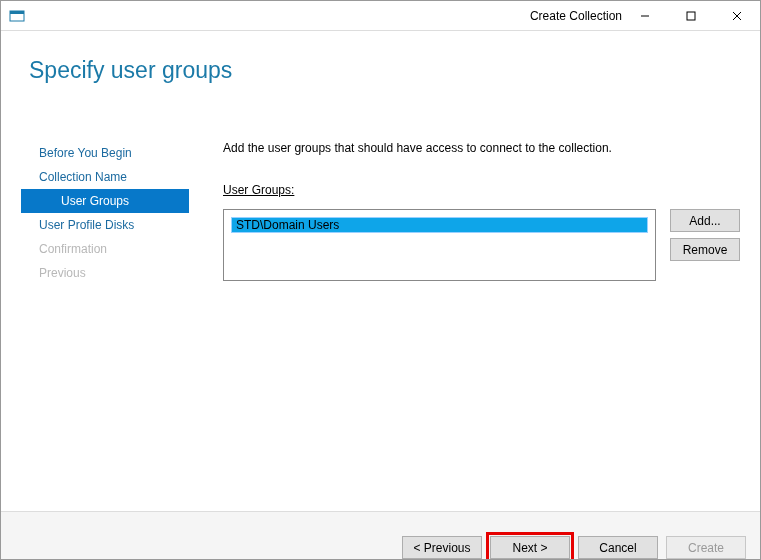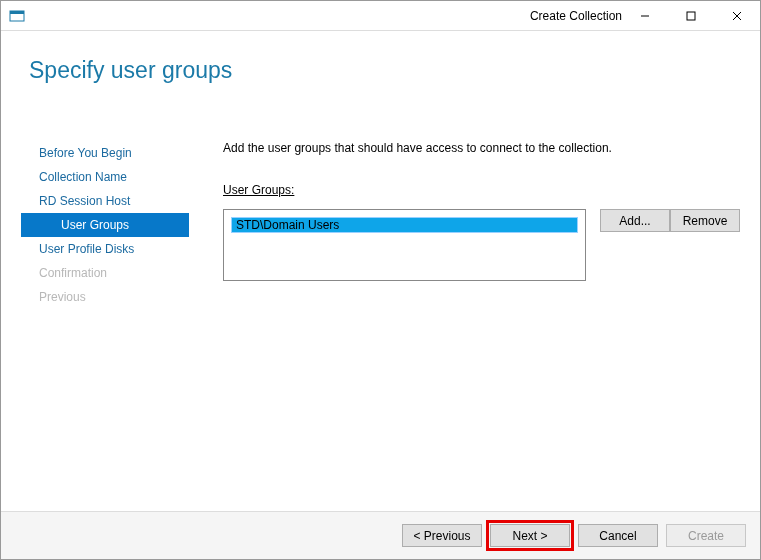--- a/index.html
+++ b/index.html
@@ -89,41 +89,41 @@
   .list-item {
     background: #0ea5e9;
     border: 1px solid #99d1ff;
     padding: 0 4px;
     margin: 7px;
     font-size: 12px;
   }
   .side-btns {
     margin-left: 14px;
     display: flex;
-    flex-direction: row;
+    flex-direction: column;
   }
   .btn {
     width: 70px;
     height: 23px;
     margin-bottom: 6px;
     background: #e1e1e1;
     border: 1px solid #adadad;
     font-size: 12px;
     font-family: inherit;
     cursor: default;
     padding: 0;
   }
   .footer {
     position: absolute;
     left: 0; right: 0; bottom: 0;
     height: 48px;
     border-top: 1px solid #ddd;
     background: #f5f5f5;
     display: flex;
-    align-items: center;
+    align-items: flex-end;
     justify-content: flex-end;
     padding-right: 14px;
     gap: 8px;
   }
   .footer .fbtn {
     width: 80px;
     height: 23px;
     background: #e1e1e1;
     border: 1px solid #adadad;
     font-size: 12px;
@@ -172,21 +172,20 @@
   </div>
 </div>
 
 <div class="content">
 
   <div class="page-title">Specify user groups</div>
 
   <div class="sidebar">
     <div class="sidebar-item">Before You Begin</div>
     <div class="sidebar-item">Collection Name</div>
-    <div class="sidebar-item">RD Session Host</div>
     <div class="sidebar-item selected">User Groups</div>
     <div class="sidebar-item">User Profile Disks</div>
     <div class="sidebar-item disabled">Confirmation</div>
     <div class="sidebar-item disabled">Previous</div>
   </div>
 
   <div class="main-pane">
     <div class="instruction">Add the user groups that should have access to connect to the collection.</div>
     <div class="field-label">User Groups:</div>
     <div class="list-row">

